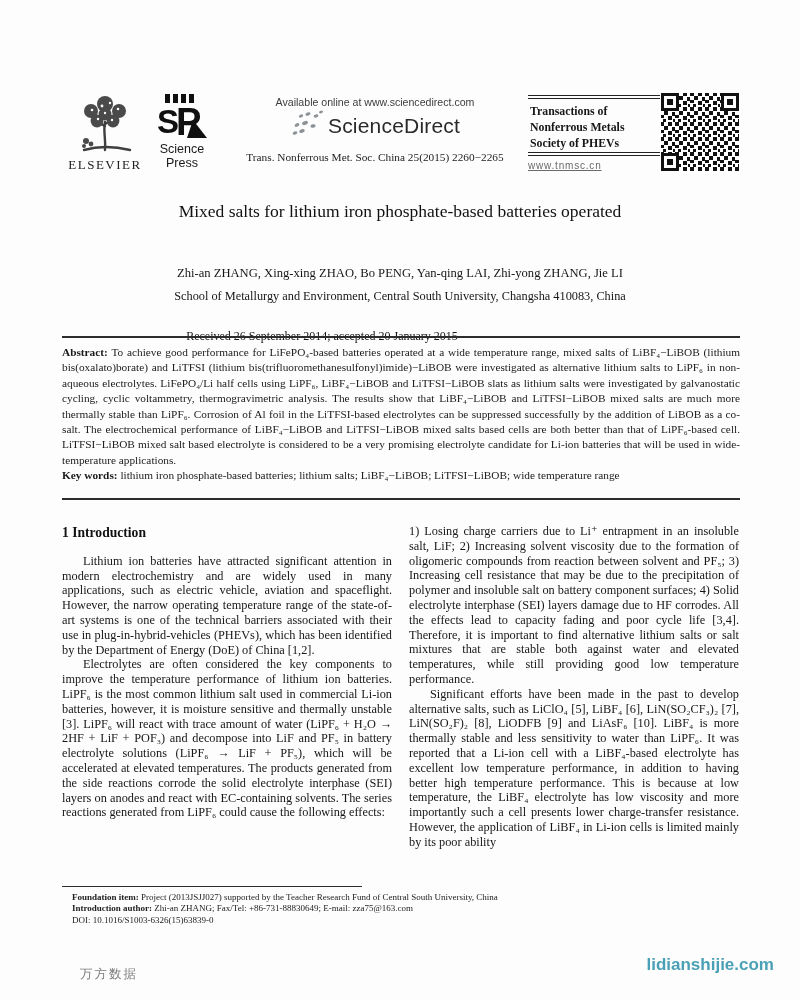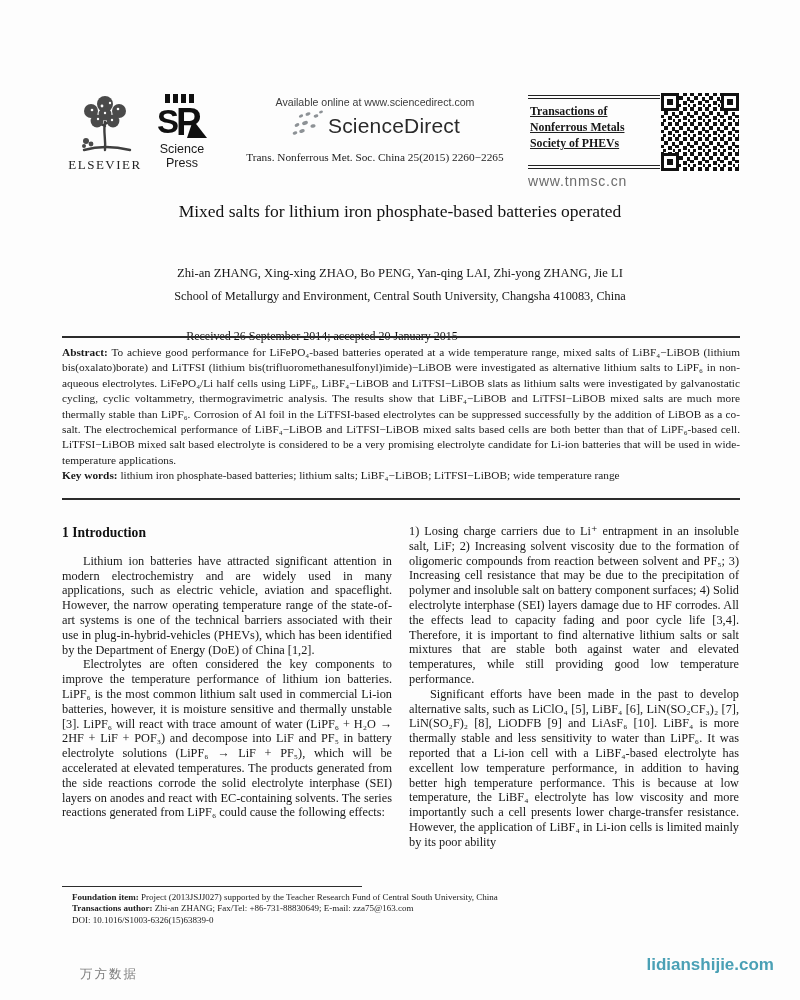--- a/index.html
+++ b/index.html
@@ -16,23 +16,23 @@
   .elsevier{position:absolute;left:0;top:2px;width:86px;text-align:center;}
   .elsevier .label{font-size:13px;letter-spacing:1.5px;color:#222;margin-top:1px;}
   .sp{position:absolute;left:88px;top:2px;width:64px;text-align:center;}
   .sp .label{font-family:"Liberation Sans","DejaVu Sans",sans-serif;font-size:12.5px;color:#1a1a1a;line-height:14px;}
   .centerhead{position:absolute;left:160px;top:4px;width:306px;text-align:center;}
   .avail{font-family:"Liberation Sans","DejaVu Sans",sans-serif;font-size:10.6px;color:#3c3c3c;}
   .sdrow{display:flex;align-items:center;justify-content:center;margin-top:2px;gap:4px;}
   .sdword{font-family:"Liberation Sans","DejaVu Sans",sans-serif;font-size:21px;color:#2a2a2a;letter-spacing:.2px;}
   .jref{font-size:11.3px;color:#222;margin-top:9px;white-space:nowrap;}
   .society{position:absolute;left:466px;top:3px;width:132px;}
-  .society .box{border-top:4px double #222;border-bottom:4px double #222;padding:4px 2px 14px 2px;text-decoration:underline;}
+  .society .box{border-top:4px double #222;border-bottom:4px double #222;padding:4px 2px 1px 2px;}
   .society .line{font-weight:bold;font-size:11.8px;line-height:16px;color:#161616;}
-  .society .site{font-family:"Liberation Sans","DejaVu Sans",sans-serif;font-size:14px;color:#6a6a6a;letter-spacing:.8px;margin-top:4px;}
+  .society .site{font-family:"Liberation Sans","DejaVu Sans",sans-serif;font-size:10px;color:#6a6a6a;letter-spacing:.8px;margin-top:4px;text-decoration:underline;}
   .qr{position:absolute;right:0;top:0;width:80px;height:80px;}
   
   .titleblock{position:absolute;left:0;top:200px;width:800px;text-align:center;}
   .title{font-size:17.5px;line-height:23px;color:#111;}
   .authors{position:absolute;left:0;top:266px;width:800px;text-align:center;font-size:12.6px;color:#161616;}
   .affil{position:absolute;left:0;top:289px;width:800px;text-align:center;font-size:12.3px;color:#161616;}
   .recv{position:absolute;left:0;top:311px;width:644px;text-align:center;font-size:12px;color:#161616;margin-top:18px;}
   .rule{position:absolute;left:62px;width:678px;height:2px;background:#2c2c2c;}
   .rule1{top:336px;}
   .rule2{top:498px;height:1.6px;}
@@ -204,20 +204,20 @@
     </div>
     <div class="col">
       <p>1) Losing charge carriers due to Li⁺ entrapment in an insoluble salt, LiF; 2) Increasing solvent viscosity due to the formation of oligomeric compounds from reaction between solvent and PF₅; 3) Increasing cell resistance that may be due to the precipitation of polymer and insoluble salt on battery component surfaces; 4) Solid electrolyte interphase (SEI) layers damage due to HF corrodes. All the effects lead to capacity fading and poor cycle life [3,4]. Therefore, it is important to find alternative lithium salts or salt mixtures that are stable both against water and elevated temperatures, while still providing good low temperature performance.</p>
       <p class="ind">Significant efforts have been made in the past to develop alternative salts, such as LiClO₄ [5], LiBF₄ [6], LiN(SO₂CF₃)₂ [7], LiN(SO₂F)₂ [8], LiODFB [9] and LiAsF₆ [10]. LiBF₄ is more thermally stable and less sensitivity to water than LiPF₆. It was reported that a Li-ion cell with a LiBF₄-based electrolyte has excellent low temperature performance, in addition to having better high temperature performance. This is because at low temperature, the LiBF₄ electrolyte has low viscosity and more importantly such a cell presents lower charge-transfer resistance. However, the application of LiBF₄ in Li-ion cells is limited mainly by its poor ability</p>
     </div>
   </div>
 
   <div class="fnsep"></div>
   <div class="footnote">
     <p><b>Foundation item:</b> <span>Project (2013JSJJ027) supported by the Teacher Research Fund of Central South University, China</span></p>
-    <p><b>Transactions author:</b> <span>Zhi-an ZHANG; Fax/Tel: +86-731-88830649; E-mail: zza75@163.com</span></p>
+    <p><b>Introduction author:</b> <span>Zhi-an ZHANG; Fax/Tel: +86-731-88830649; E-mail: zza75@163.com</span></p>
     <p>DOI: 10.1016/S1003-6326(15)63839-0</p>
   </div>
 
   <div class="wanfang">万方数据</div>
   <div class="sitewm">lidianshijie.com</div>
 
 </div>
 
 </body></html>

